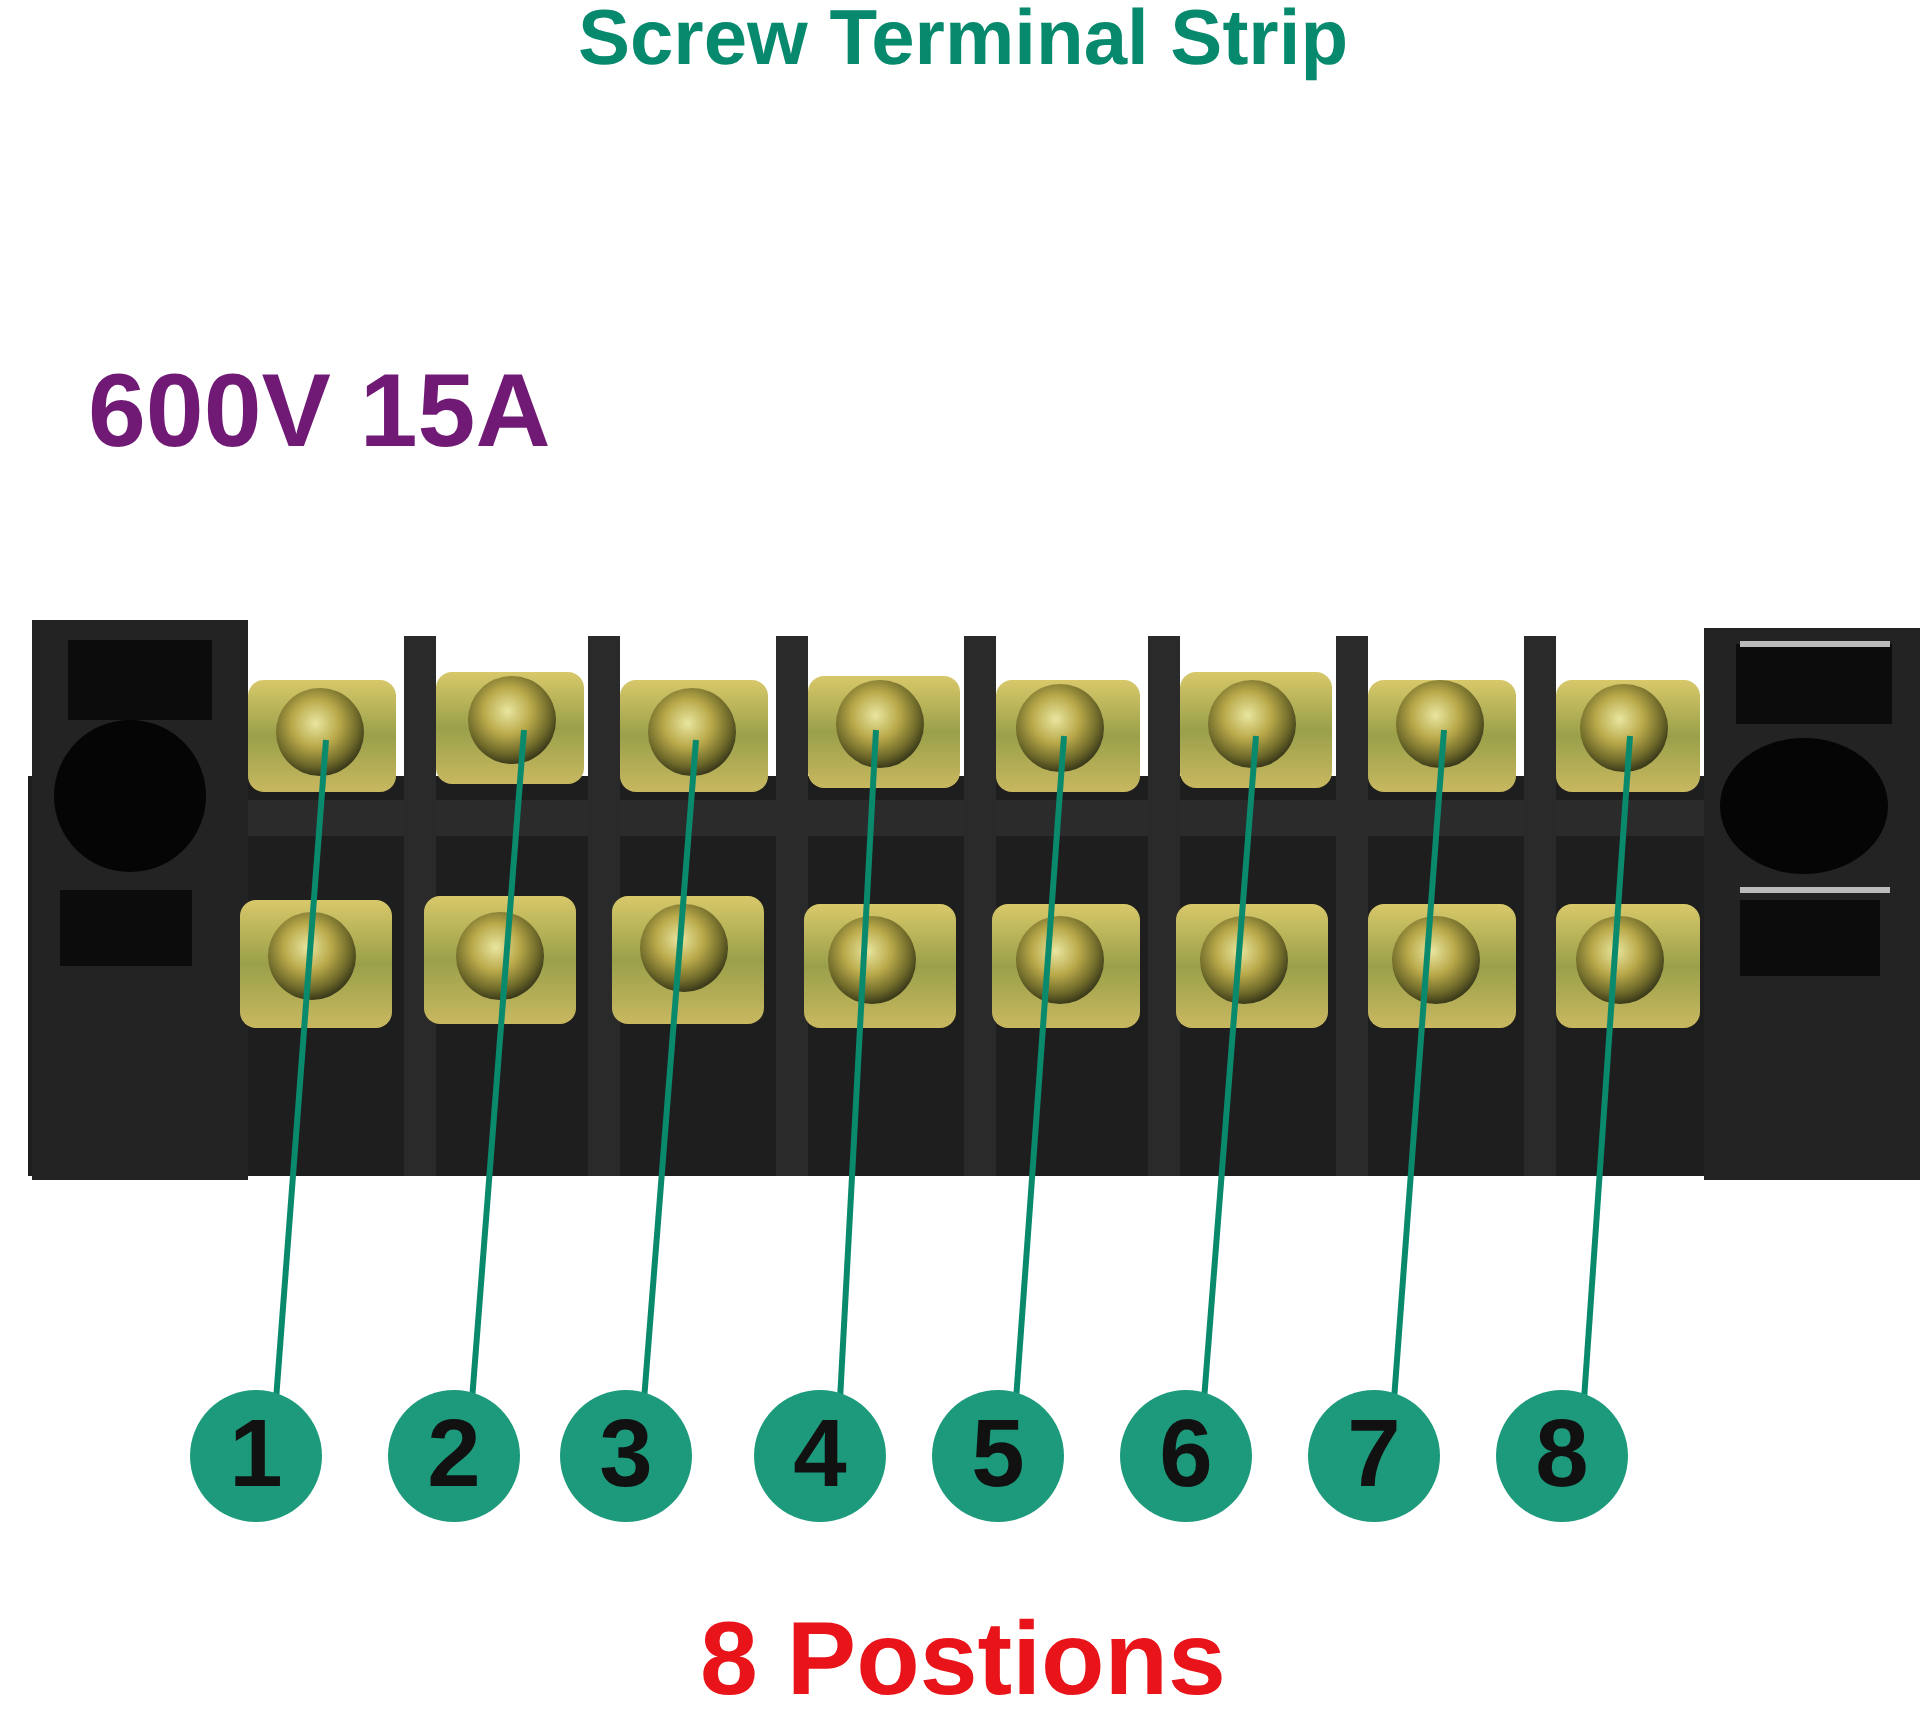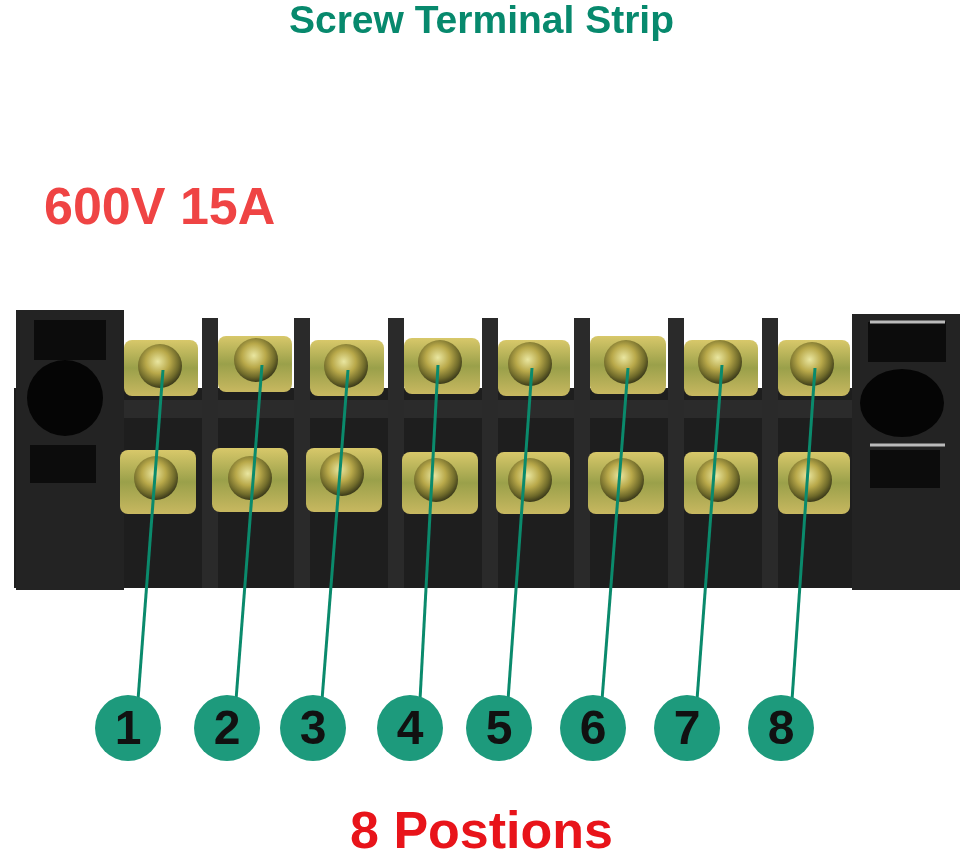--- a/index.html
+++ b/index.html
@@ -1,18 +1,18 @@
 <!DOCTYPE html>
 <html><head>
 <meta charset="utf-8">
 <style>
   html,body{margin:0;padding:0;background:#fff;}
   body{width:963px;height:858px;position:relative;overflow:hidden;font-family:"Liberation Sans",sans-serif;}
   .title{position:absolute;left:0;width:963px;top:-2px;text-align:center;font-weight:bold;font-size:39px;color:#07896d;}
-  .rating{position:absolute;left:44px;top:176px;font-weight:bold;font-size:52px;color:#ef4444;}
+  .rating{position:absolute;left:44px;top:176px;font-weight:bold;font-size:52px;color:#701a75;}
   .positions{position:absolute;left:0;width:963px;top:800px;text-align:center;font-weight:bold;font-size:52px;color:#e8141a;}
   svg.strip{position:absolute;left:0;top:0;}
   .badge{position:absolute;width:66px;height:66px;border-radius:50%;background:#1d9a7c;color:#111;font-weight:bold;font-size:48px;line-height:66px;text-align:center;}
 </style>
 </head>
 <body>
 
 <div class="title">Screw Terminal Strip</div>
 <div class="rating">600V 15A</div>
 

